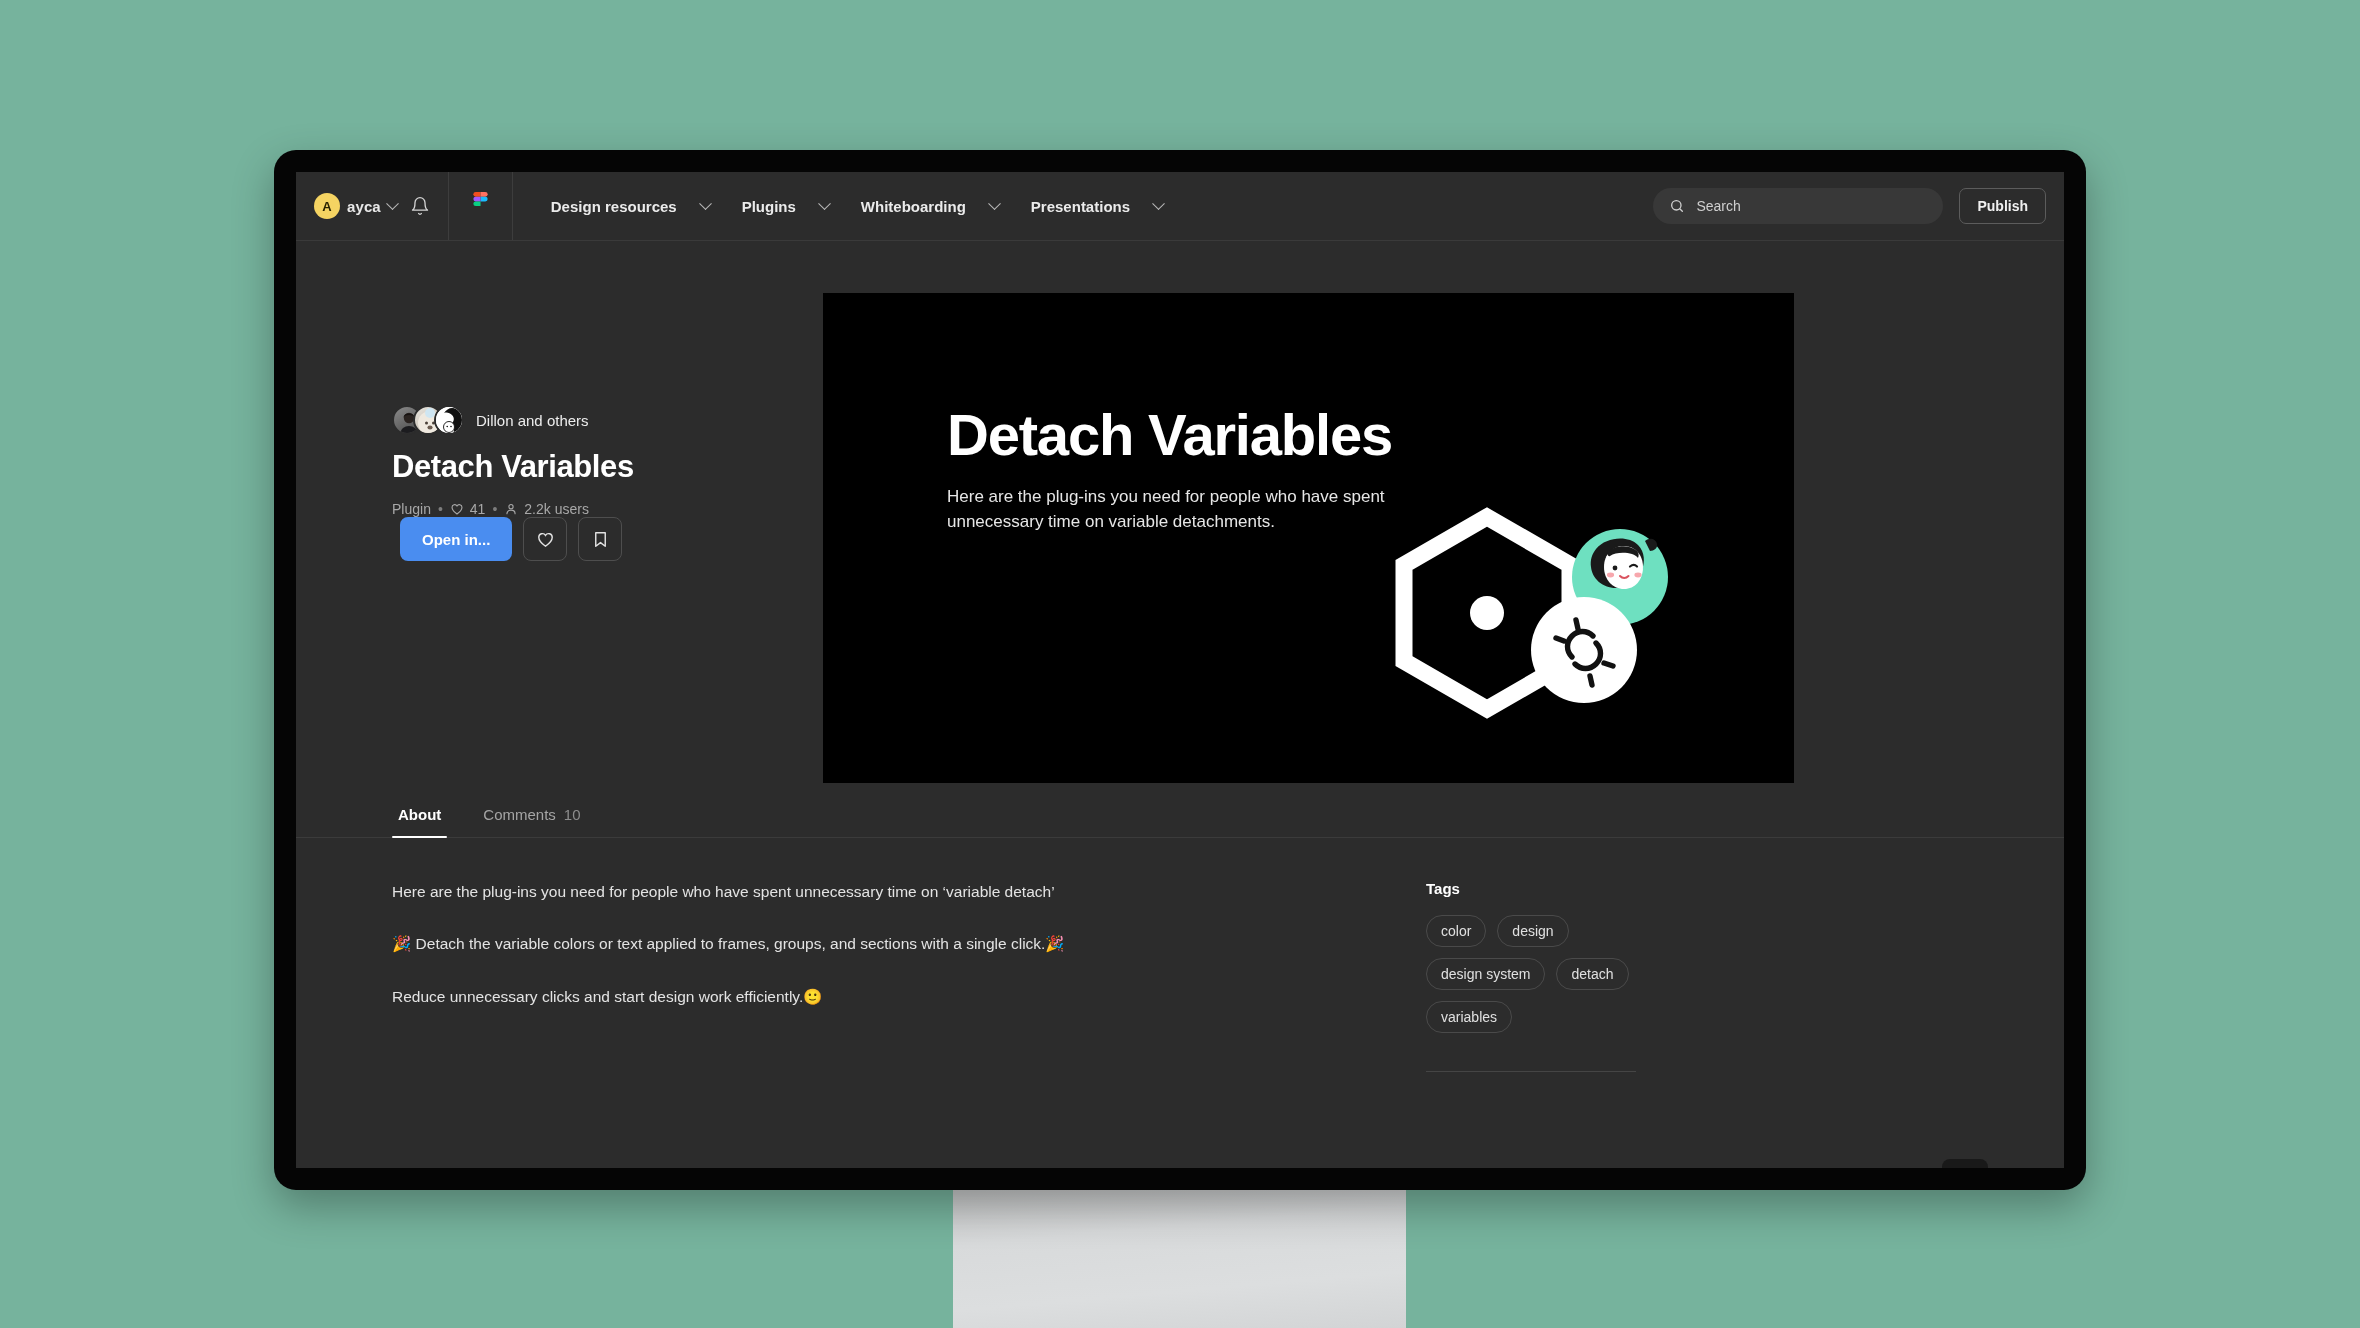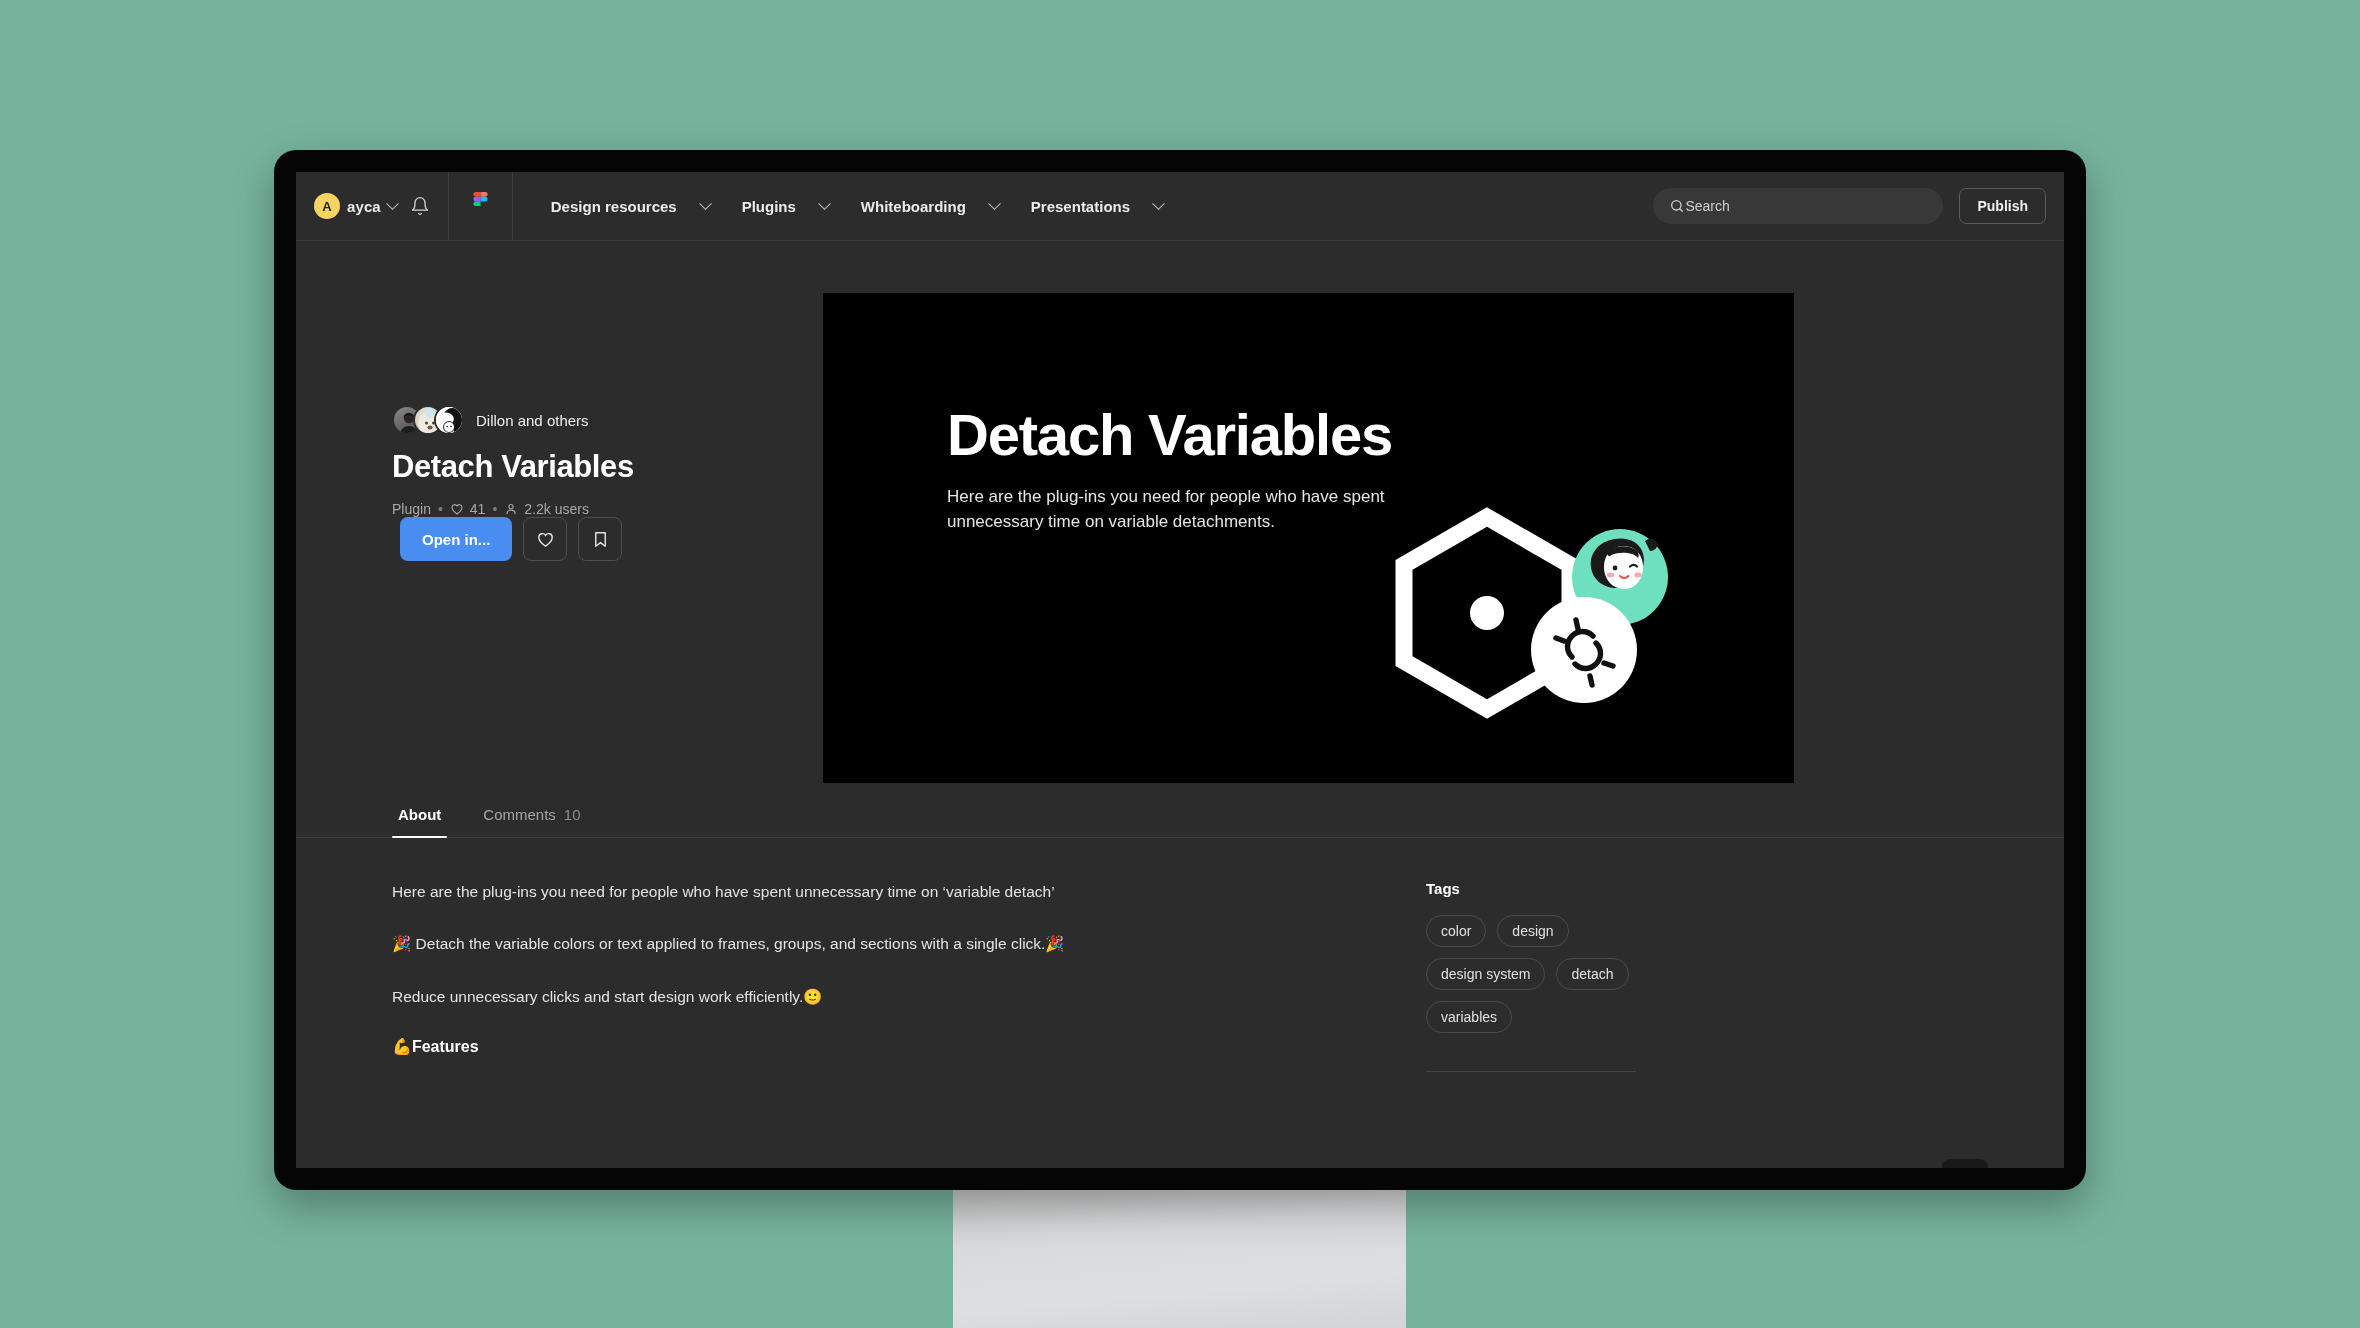--- a/index.html
+++ b/index.html
@@ -89,21 +89,21 @@
     white-space: nowrap;
   }
   .nav-right {
     position: absolute; right: 18px; top: 0;
     height: 100%; display: flex; align-items: center; gap: 16px;
   }
   #search-box {
     width: 290px; height: 36px;
     background: #383838;
     border-radius: 18px;
-    display: flex; align-items: center; 
+    display: flex; align-items: center; gap: 11px;
     padding: 0 16px;
     cursor: text;
   }
   #search-box .ph { color: #cfcfcf; font-size: 14px; }
   #publish-button {
     height: 36px; padding: 0 17px;
     background: transparent;
     border: 1px solid #5c5c5c;
     border-radius: 7px;
     color: #f0f0f0; font-size: 14px; font-weight: 600;
@@ -420,21 +420,20 @@
         <span>Comments</span>
         <span class="count">10</span>
       </div>
     </div>
 
     <div id="body-area">
       <div id="description-col">
         <div class="desc-p">Here are the plug-ins you need for people who have spent unnecessary time on ‘variable detach’</div>
         <div class="desc-p">🎉 Detach the variable colors or text applied to frames, groups, and sections with a single click.🎉</div>
         <div class="desc-p">Reduce unnecessary clicks and start design work efficiently.🙂</div>
-        <div class="desc-h2">💪Features</div>
       </div>
 
       <div id="tags-col">
         <div class="tags-title">Tags</div>
         <div id="tags-list">
           <div class="tag">color</div>
           <div class="tag">design</div>
           <div class="tag">design system</div>
           <div class="tag">detach</div>
           <div class="tag">variables</div>

